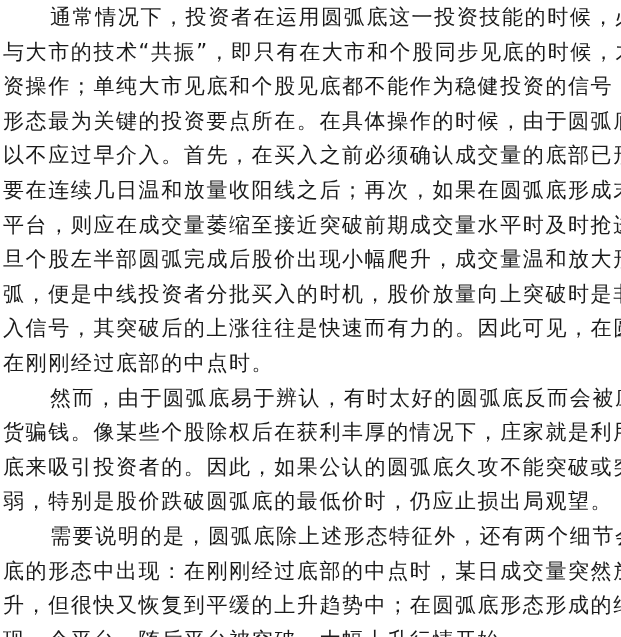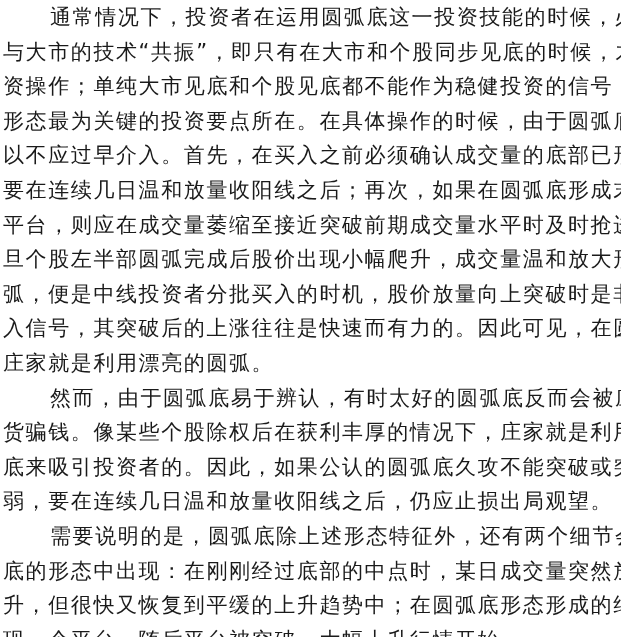--- a/index.html
+++ b/index.html
@@ -46,28 +46,28 @@
     <div class="line indent">通常情况下，投资者在运用圆弧底这一投资技能的时候，必须注意个股</div>
     <div class="line">与大市的技术“共振”，即只有在大市和个股同步见底的时候，才能进行投</div>
     <div class="line">资操作；单纯大市见底和个股见底都不能作为稳健投资的信号，这是圆弧底</div>
     <div class="line">形态最为关键的投资要点所在。在具体操作的时候，由于圆弧底耗时长，所</div>
     <div class="line">以不应过早介入。首先，在买入之前必须确认成交量的底部已形成；其次，</div>
     <div class="line">要在连续几日温和放量收阳线之后；再次，如果在圆弧底形成末期出现整理</div>
     <div class="line">平台，则应在成交量萎缩至接近突破前期成交量水平时及时抢进。最后，一</div>
     <div class="line">旦个股左半部圆弧完成后股价出现小幅爬升，成交量温和放大形成右半部圆</div>
     <div class="line">弧，便是中线投资者分批买入的时机，股价放量向上突破时是非常明确的买</div>
     <div class="line">入信号，其突破后的上涨往往是快速而有力的。因此可见，在圆弧底出现的</div>
-    <div class="line">庄家就是利用漂亮的圆弧。</div>
+    <div class="line">在刚刚经过底部的中点时。</div>
   </div>
 
   <div class="para">
     <div class="line indent">然而，由于圆弧底易于辨认，有时太好的圆弧底反而会被庄家利用为出</div>
     <div class="line">货骗钱。像某些个股除权后在获利丰厚的情况下，庄家就是利用漂亮的圆弧</div>
     <div class="line">底来吸引投资者的。因此，如果公认的圆弧底久攻不能突破或突破后很快走</div>
-    <div class="line">弱，要在连续几日温和放量收阳线之后，仍应止损出局观望。</div>
+    <div class="line">弱，特别是股价跌破圆弧底的最低价时，仍应止损出局观望。</div>
   </div>
 
   <div class="para">
     <div class="line indent">需要说明的是，圆弧底除上述形态特征外，还有两个细节会在某些圆弧</div>
     <div class="line">底的形态中出现：在刚刚经过底部的中点时，某日成交量突然放大，股价蹿</div>
     <div class="line">升，但很快又恢复到平缓的上升趋势中；在圆弧底形态形成的结束位置会出</div>
     <div class="line">现一个平台，随后平台被突破，大幅上升行情开始。</div>
   </div>
 
 </div>

